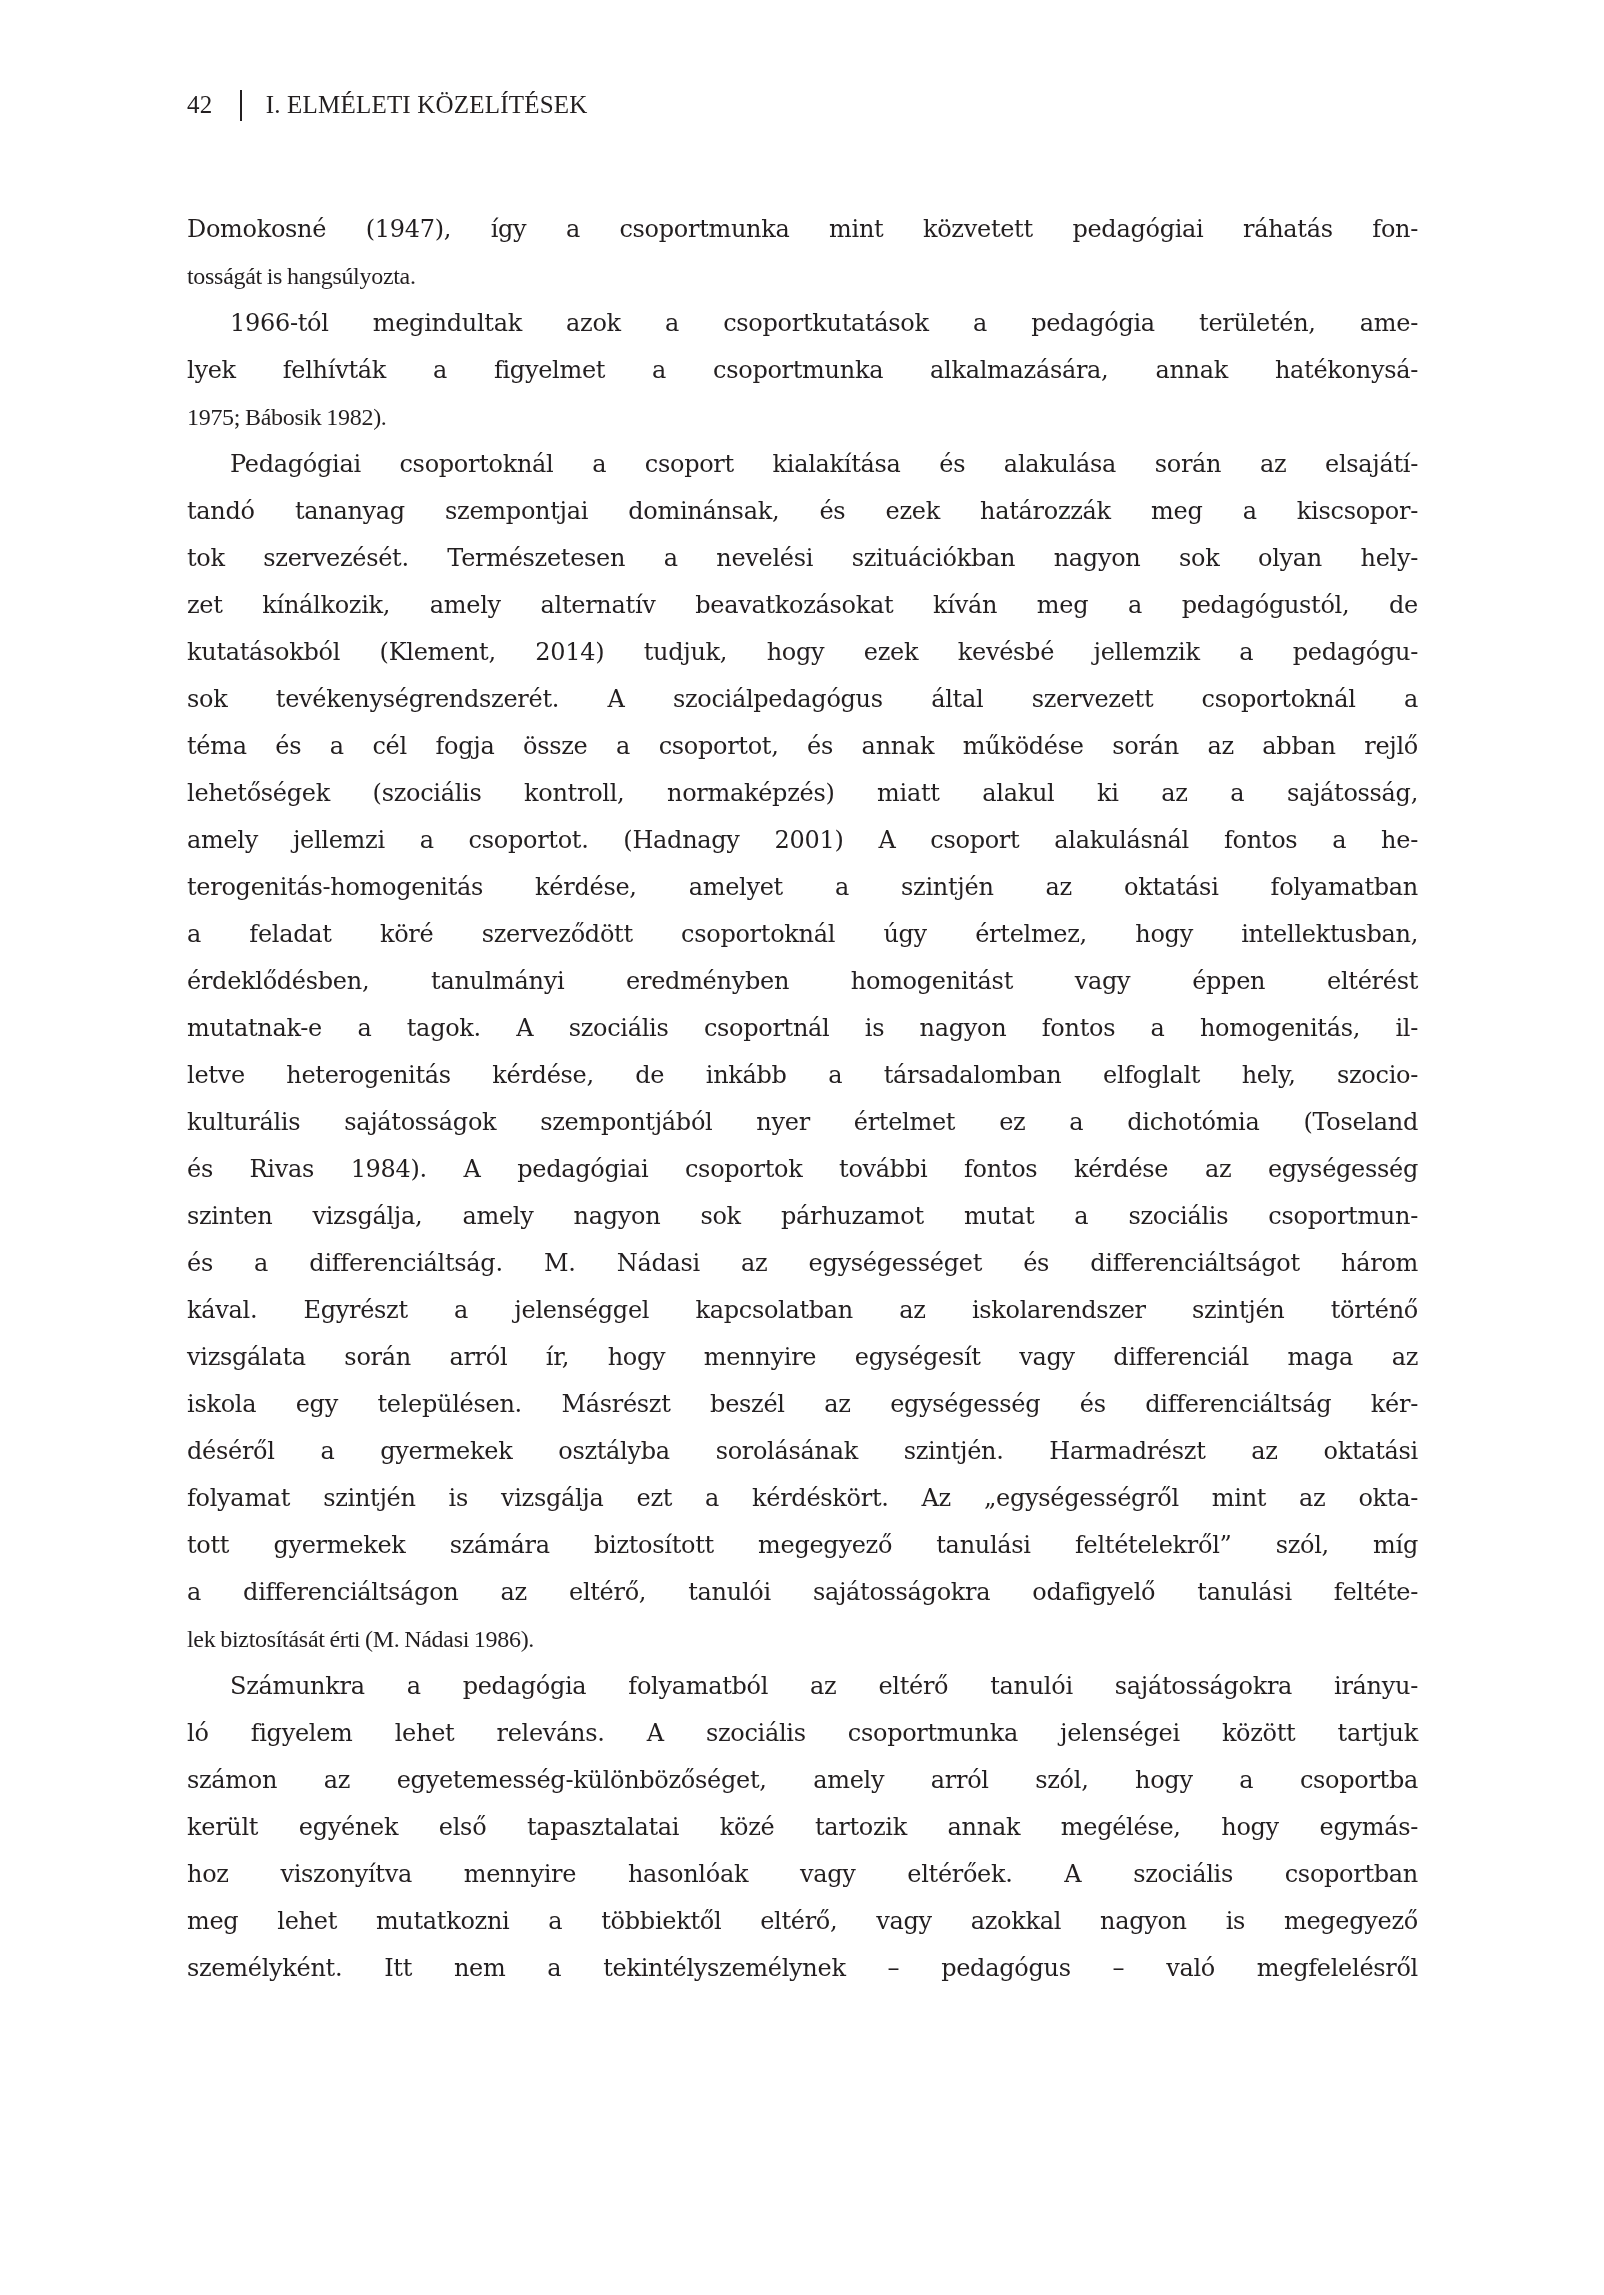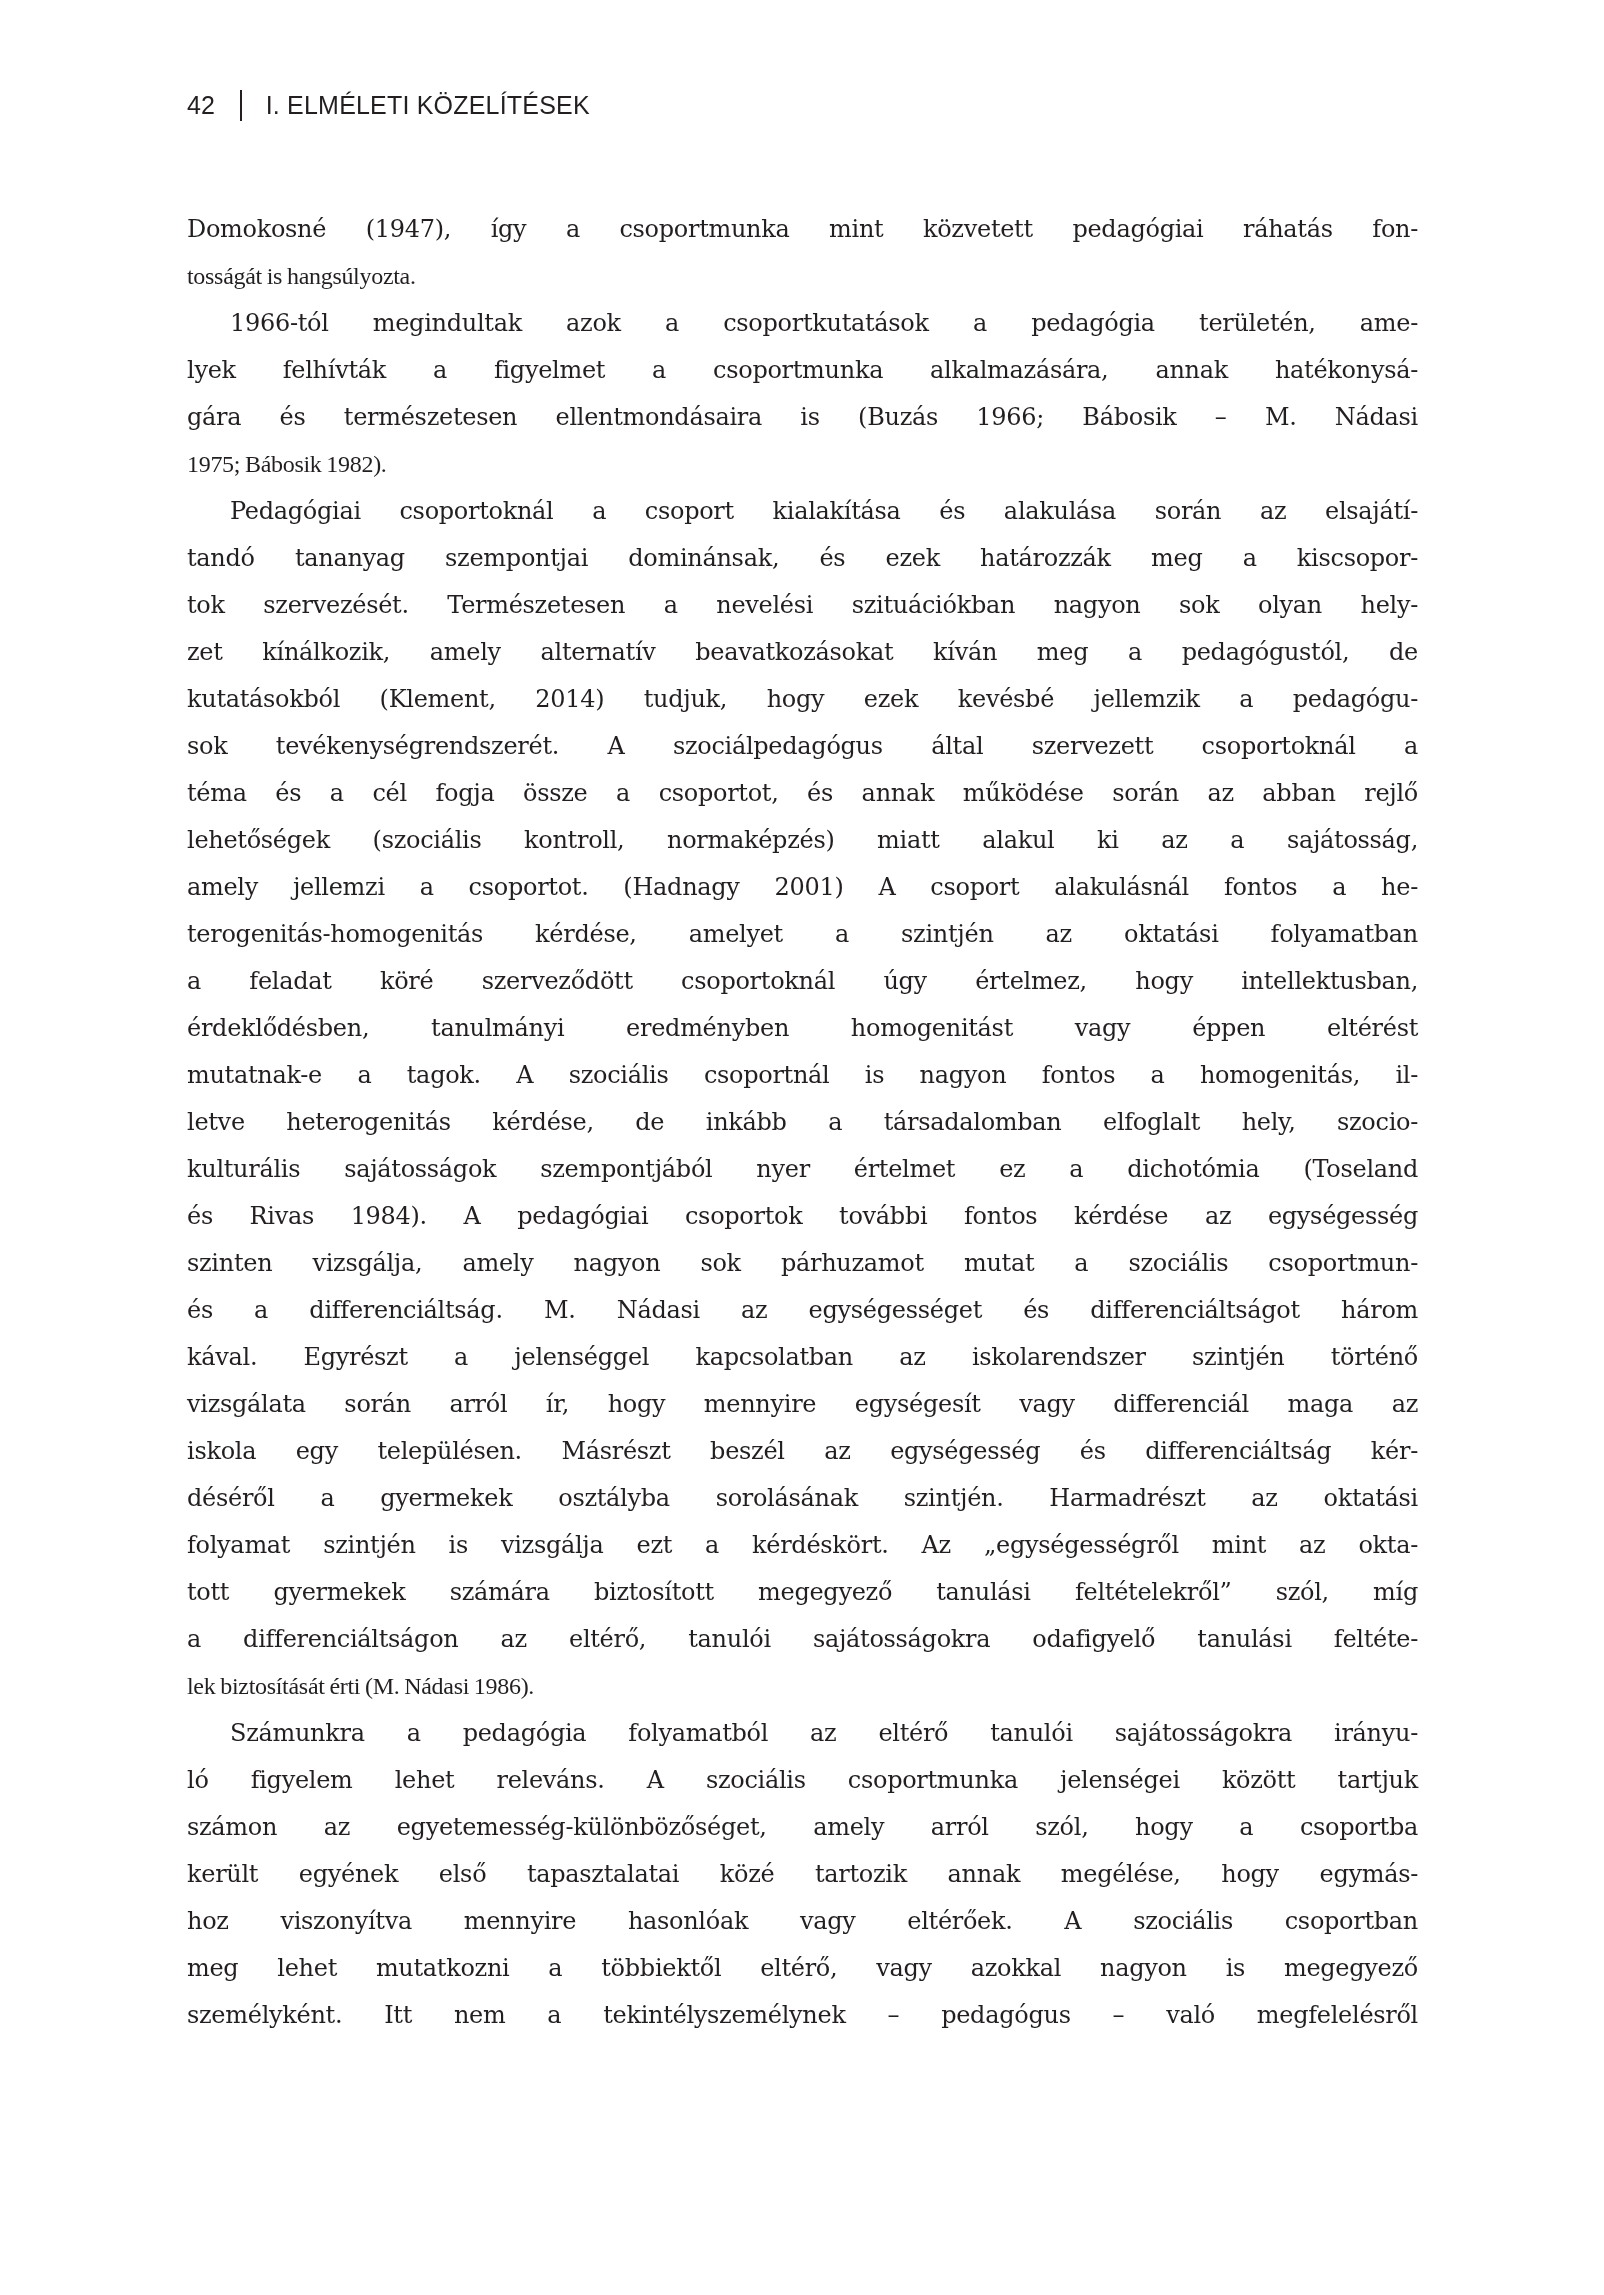--- a/index.html
+++ b/index.html
@@ -1,19 +1,19 @@
 <!DOCTYPE html>
 <html style="font-size:13.8px"><head>
 <meta charset="utf-8">
 <style>
   html, body { margin: 0; padding: 0; background: #ffffff; }
   body { width: 1605px; height: 2295px; position: relative; overflow: hidden;
          font-family: "DejaVu Serif", "Liberation Serif", serif; color: #231f20; }
   .running-head { position: absolute; left: 187px; top: 86px; height: 38px;
-         display: flex; align-items: center; font-family: Liberation Sans, sans-serif;
+         display: flex; align-items: center; font-family: Liberation Serif, serif;
          font-size: 25px; color: #231f20; letter-spacing: 0.2px; }
   .running-head .page-num { width: 53px; }
   .running-head .sep { width: 1.7px; height: 31px; background: #231f20; margin: 0 24px 0 0; }
   .text-block { position: absolute; left: 187px; top: 206px; width: 1231px; }
   .line { height: 47px; line-height: 47px; font-size: 24px;
           text-align: justify; text-align-last: justify; white-space: nowrap;
           letter-spacing: -0.3px; word-spacing: -0.9px; overflow: visible; }
   .line.last { text-align-last: left; font-family: Liberation Serif, serif; }
   .line.indent { text-indent: 43px; }
 </style>
@@ -24,21 +24,20 @@
   <span class="page-num">42</span>
   <span class="sep"></span>
   <span>I. ELMÉLETI KÖZELÍTÉSEK</span>
 </div>
 
 <div class="text-block" id="text-block">
     <div class="line">Domokosné (1947), így a csoportmunka mint közvetett pedagógiai ráhatás fon-</div>
     <div class="line last">tosságát is hangsúlyozta.</div>
     <div class="line indent">1966-tól megindultak azok a csoportkutatások a pedagógia területén, ame-</div>
     <div class="line">lyek felhívták a figyelmet a csoportmunka alkalmazására, annak hatékonysá-</div>
-    <div class="line">gára és természetesen ellentmondásaira is (Buzás 1966; Bábosik – M. Nádasi</div>
     <div class="line last">1975; Bábosik 1982).</div>
     <div class="line indent">Pedagógiai csoportoknál a csoport kialakítása és alakulása során az elsajátí-</div>
     <div class="line">tandó tananyag szempontjai dominánsak, és ezek határozzák meg a kiscsopor-</div>
     <div class="line">tok szervezését. Természetesen a nevelési szituációkban nagyon sok olyan hely-</div>
     <div class="line">zet kínálkozik, amely alternatív beavatkozásokat kíván meg a pedagógustól, de</div>
     <div class="line">kutatásokból (Klement, 2014) tudjuk, hogy ezek kevésbé jellemzik a pedagógu-</div>
     <div class="line">sok tevékenységrendszerét. A szociálpedagógus által szervezett csoportoknál a</div>
     <div class="line">téma és a cél fogja össze a csoportot, és annak működése során az abban rejlő</div>
     <div class="line">lehetőségek (szociális kontroll, normaképzés) miatt alakul ki az a sajátosság,</div>
     <div class="line">amely jellemzi a csoportot. (Hadnagy 2001) A csoport alakulásnál fontos a he-</div>

